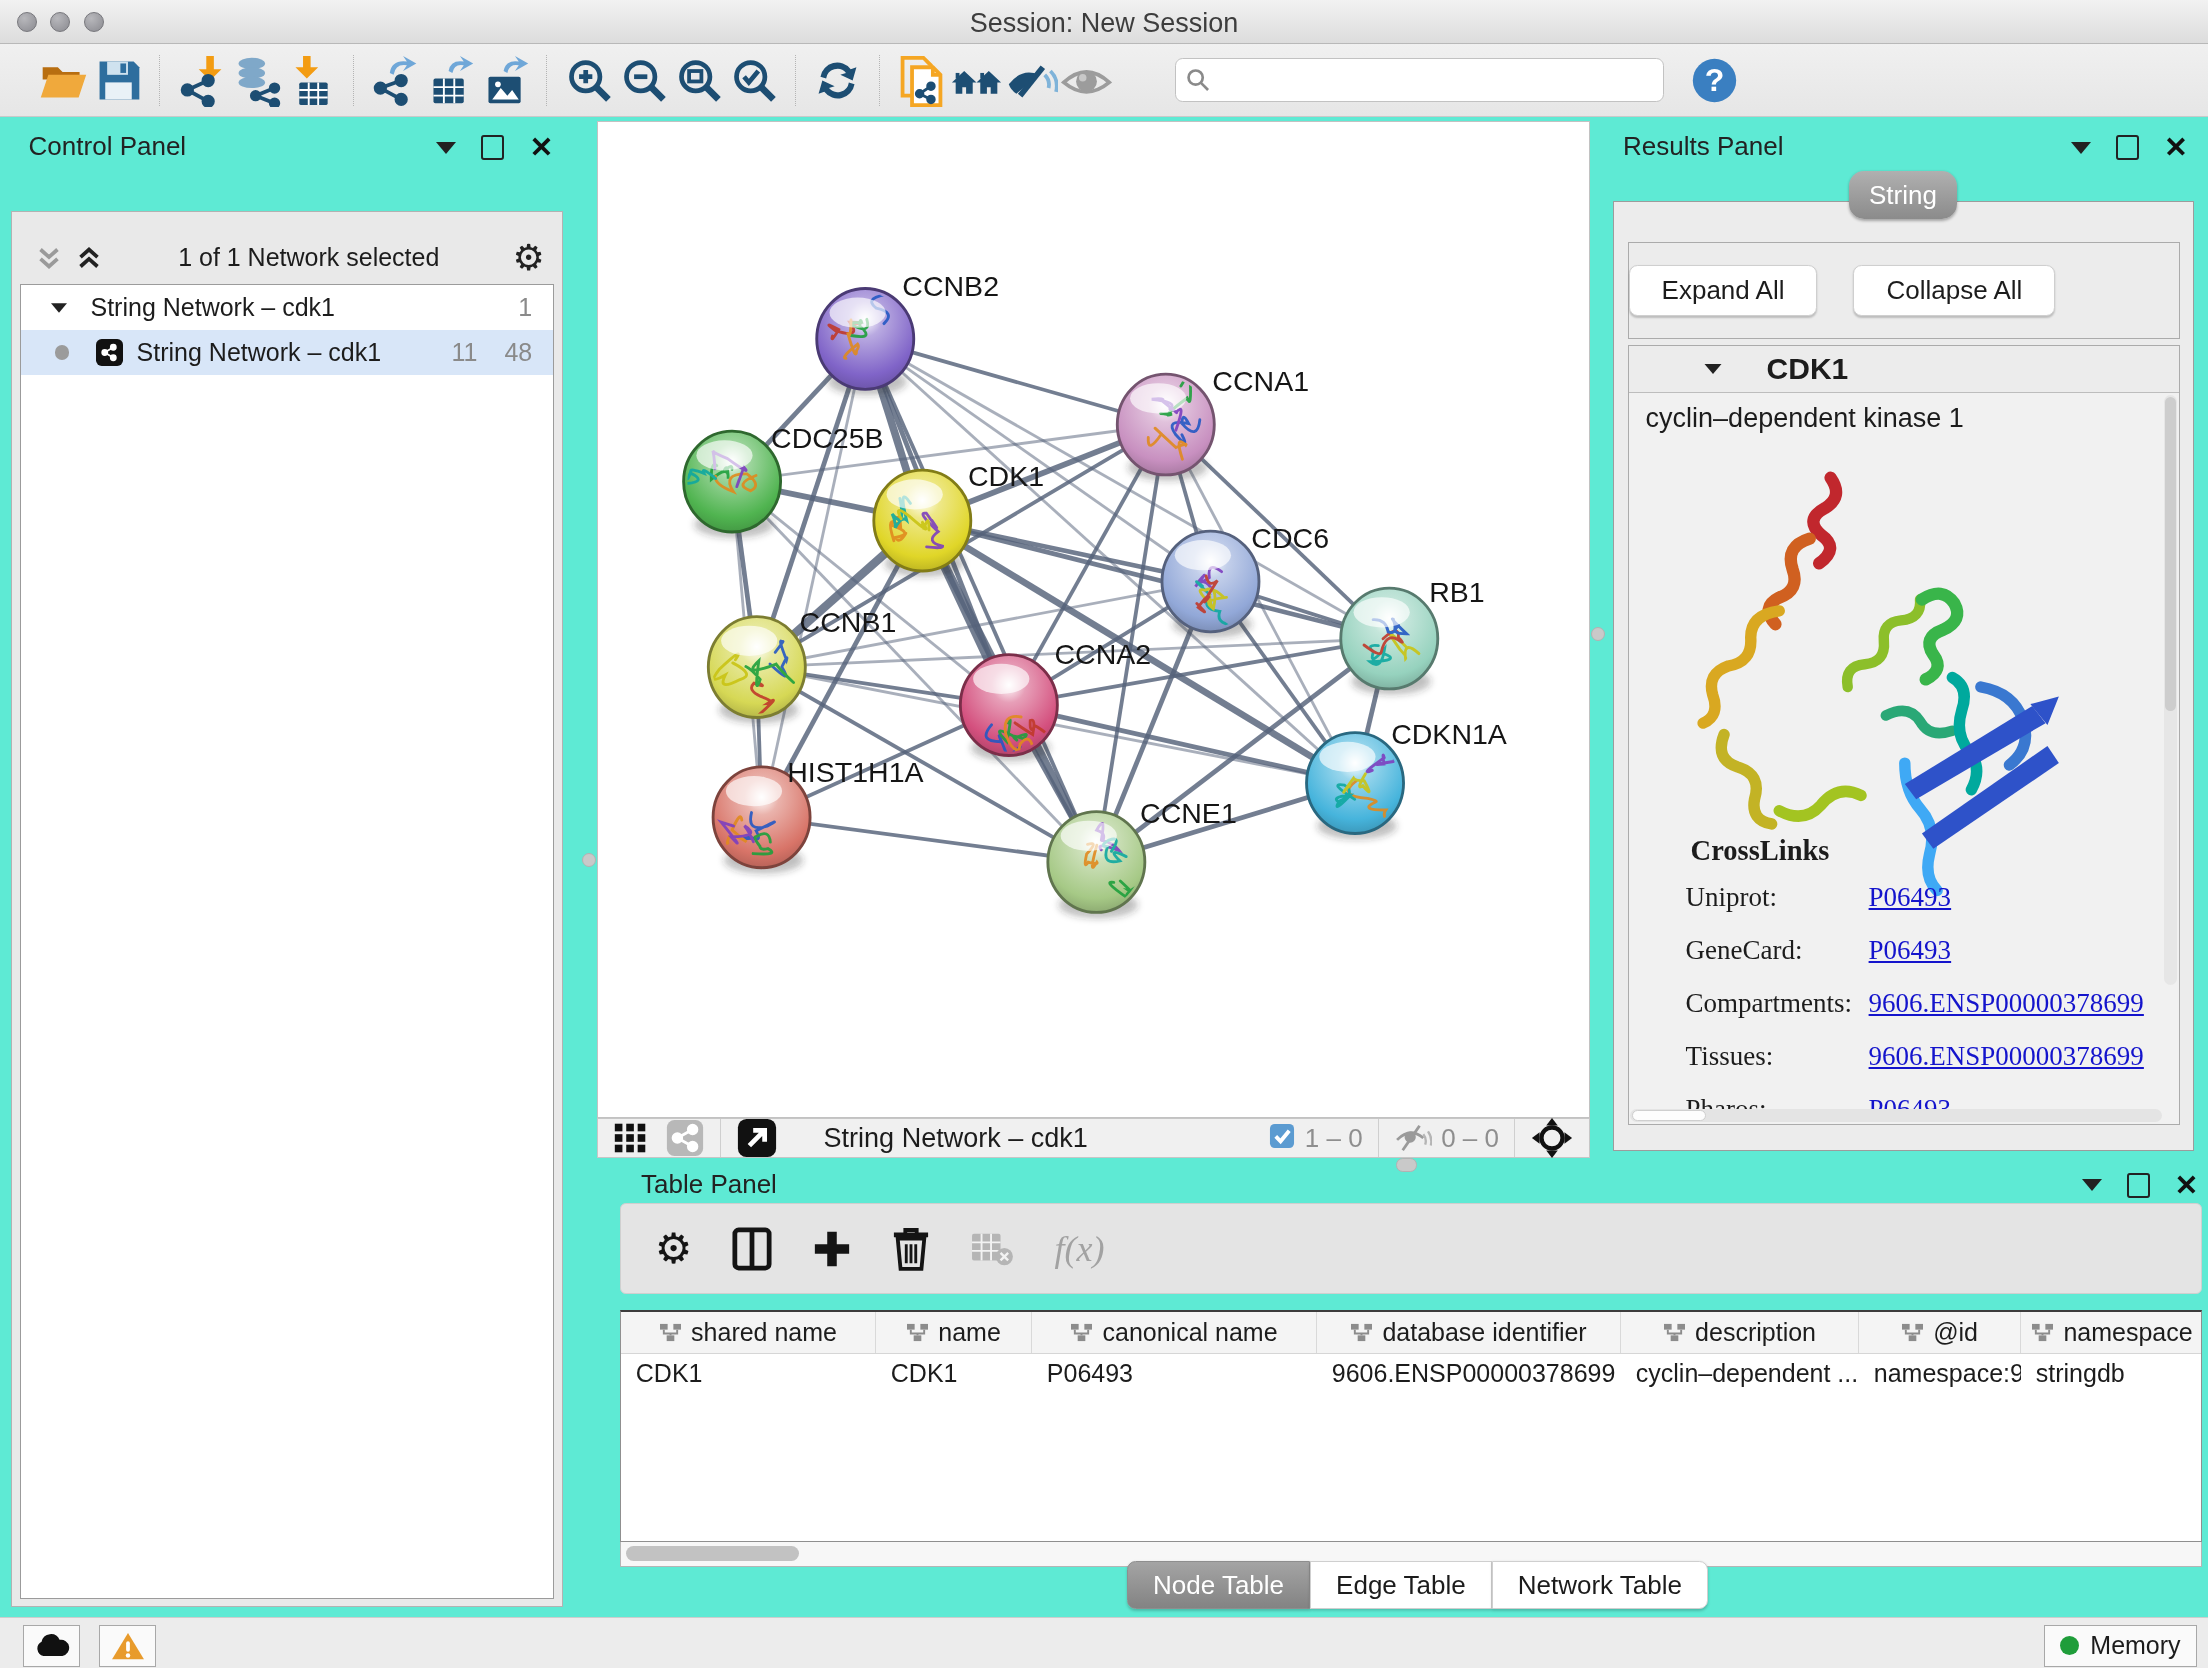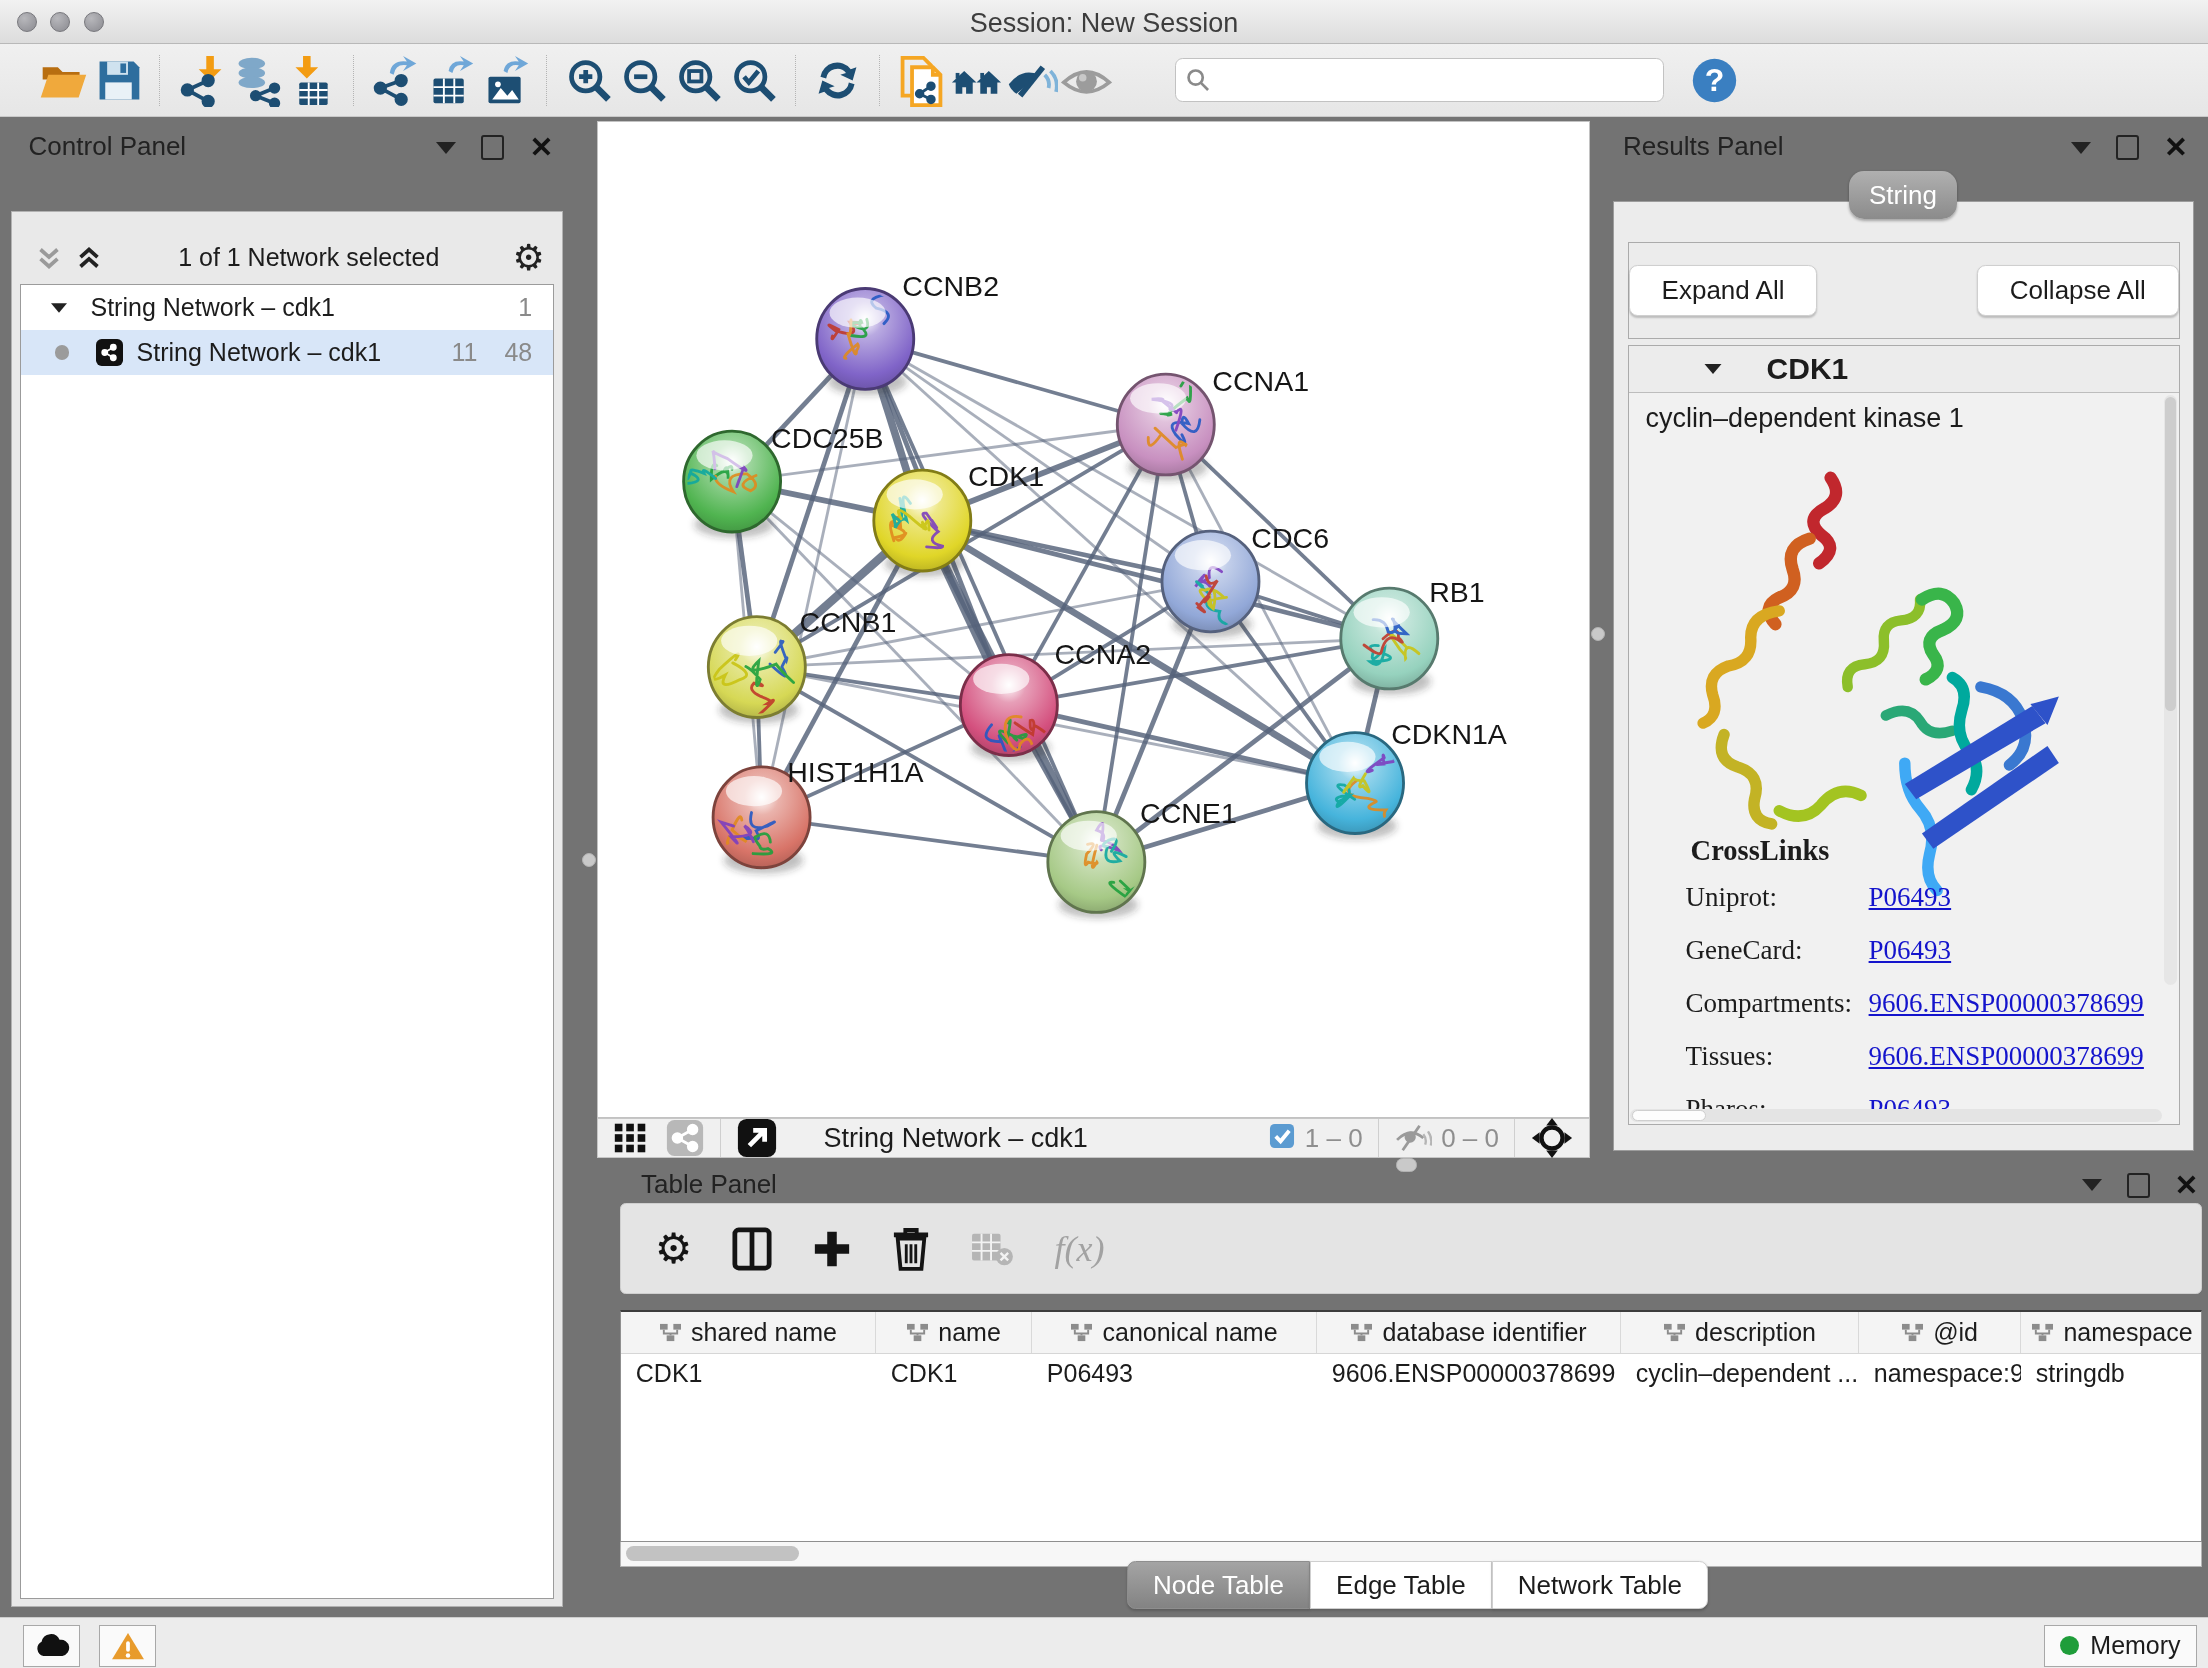--- a/index.html
+++ b/index.html
@@ -1,16 +1,16 @@
 <!DOCTYPE html>
 <html style="font-size:15px"><head>
 <meta charset="utf-8">
 <style>
   html,body{margin:0;padding:0;background:#dedede;}
-  .window{position:relative;width:2208px;height:1668px;background:#737373;overflow:hidden;
+  .window{position:relative;width:2208px;height:1668px;background:#5eead4;overflow:hidden;
     font-family:"Liberation Sans",sans-serif;color:#1c1c1c;}
   .abs{position:absolute;}
 
   
   .titlebar{left:0;top:0;width:2208px;height:43px;
     background:linear-gradient(#f2f2f2,#dcdcdc);border-bottom:1px solid #b8b8b8;}
   .tl{top:12.4px;width:18px;height:18px;border-radius:50%;
     background:radial-gradient(circle at 35% 30%,#b8b8bc,#8a8a90);border:1px solid #77777c;}
   .win-title{left:0;right:0;top:7.6px;text-align:center;font-size:27px;color:#3d3d3d;}
 
@@ -57,21 +57,21 @@
   .nb-counts{font-size:26px;color:#8e8e8e;display:flex;align-items:flex-start;gap:9.5px;}
   .split-dot{background:#c9c9c9;border-radius:50%;border:1px solid #b2b2b2;}
 
   
   .rpanel{left:1600px;top:120px;width:609px;height:1038px;}
   .rtab{left:249px;top:51px;width:108px;height:48px;background:linear-gradient(#b0b0b0,#8b8b8b);
     border-radius:15px;color:#fff;font-size:26px;display:flex;align-items:center;justify-content:center;
     box-shadow:0 1.9px 2.9px rgba(0,0,0,.3);z-index:3;}
   .router{left:13.3px;top:81px;right:15px;height:948px;background:#ececec;border:1px solid #9c9c9c;}
   .rbox1{left:13.3px;top:40px;right:13.3px;height:95px;background:#ececec;border:1px solid #ababab;
-    display:flex;align-items:center;justify-content:space-between;gap:36px;}
+    display:flex;align-items:center;justify-content:flex-start;gap:36px;}
   .rbtn{height:49px;padding:0 32px;background:#fff;border:1px solid #cfcfcf;border-radius:8.6px;
     font-size:26px;display:flex;align-items:center;box-shadow:0 1.9px 1.9px rgba(0,0,0,.2);}
   .rbox2{left:13.3px;top:143px;right:13.3px;bottom:25px;background:#f1f1f1;border:1px solid #ababab;}
   .r2head{left:0;right:0;top:0;height:46px;background:#ececec;border-bottom:1px solid #bdbdbd;
     display:flex;align-items:center;}
   .protname{font-size:30px;font-weight:bold;}
   .protdesc{font-size:27px;}
   .xl{font-family:"Liberation Serif",serif;font-size:27px;}
   .xl-head{font-family:"Liberation Serif",serif;font-size:28.5px;font-weight:bold;margin-left:28px;}
   .xl-row{display:flex;height:53px;align-items:center;}

